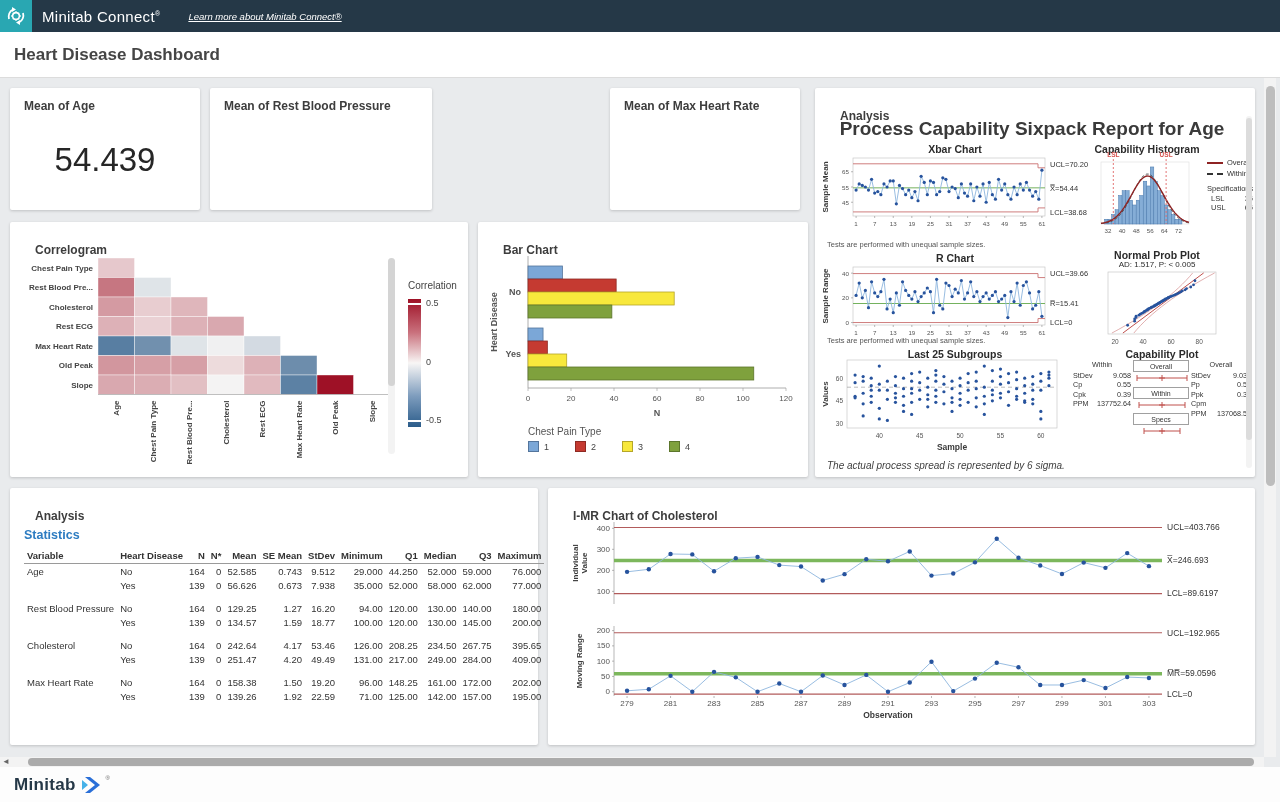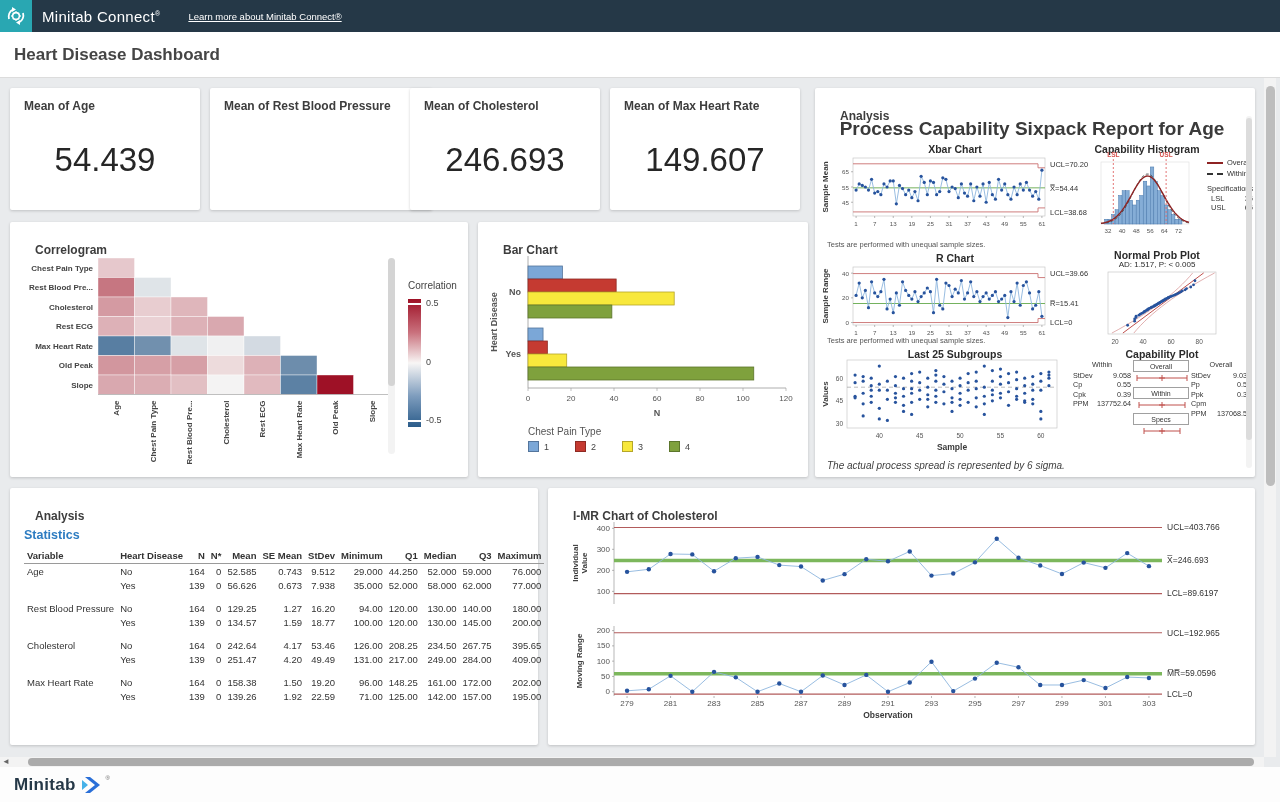--- a/index.html
+++ b/index.html
@@ -3,21 +3,21 @@
 <meta charset="utf-8">
 <style>
   * { box-sizing: border-box; }
   body { margin:0; width:1280px; height:802px; overflow:hidden; background:#e9ebed;
          font-family:"Liberation Sans",sans-serif; color:#333; }
   svg text { font-family:"Liberation Sans",sans-serif; }
   .topbar { height:32px; background:#253847; display:flex; align-items:center; }
   .logo { width:32px; height:32px; background:#29a7b2; display:flex; align-items:center; justify-content:center; flex:0 0 32px; }
   .brand { color:#fff; font-size:15px; margin-left:10px; font-weight:400; letter-spacing:.3px; }
   .brand sup { font-size:7px; }
-  .learn { color:#fff; font-size:9.5px; margin-left:28px; text-decoration:underline; cursor:pointer; }
+  .learn { color:#fff; font-size:9.5px; margin-left:28px; text-decoration:underline; cursor:pointer;font-style:italic; }
   .pageheader { height:46px; background:#fff; border-bottom:1px solid #dcdcdc; display:flex; align-items:center; }
   .pageheader h1 { font-size:17px; font-weight:700; color:#454545; margin:0 0 0 14px; }
   .ph-right { margin-left:auto; display:flex; align-items:center; margin-right:30px; }
   .au-label { font-size:11px; color:#6e6e6e; margin-right:10px; }
   .toggle { width:36px; height:18px; border-radius:9px; background:#a6a6a6; position:relative; cursor:pointer; margin-right:14px; }
   .knob { width:14px; height:14px; border-radius:50%; background:#fff; position:absolute; left:2px; top:2px; box-shadow:0 1px 2px rgba(0,0,0,.3); }
   .lastupd { font-size:11px; color:#979797; }
   .main { position:relative; height:724px; }
   .card { position:absolute; background:#fff; border-radius:2px; box-shadow:0 1px 3px rgba(0,0,0,.18); }
   .card h2 { font-size:12px; font-weight:600; color:#3d3d3d; margin:11px; position:absolute; top:10px; left:14px; }
@@ -100,27 +100,22 @@
 
 <div class="main">
 
   <section class="card kpi" style="left:10px;top:10px;width:190px;height:122px">
     <h2>Mean of Age</h2>
     <div class="value">54.439</div>
   </section>
   <section class="card kpi" style="left:210px;top:10px;width:222px;height:122px">
     <h2>Mean of Rest Blood Pressure</h2>
   </section>
-  <section class="card kpi" style="left:410px;top:10px;width:190px;height:122px">
-    <h2>Mean of Cholesterol</h2>
-    <div class="value">246.693</div>
-  </section>
   <section class="card kpi" style="left:610px;top:10px;width:190px;height:122px">
     <h2>Mean of Max Heart Rate</h2>
-    <div class="value">149.607</div>
   </section>
 
   <section class="card" style="left:815px;top:10px;width:440px;height:389px">
     <h2>Analysis</h2>
     <div class="abs sp-title" style="left:10px;top:30px;width:414px">Process Capability Sixpack Report for Age</div>
     <div class="abs ct" style="left:30px;top:55px;width:220px">Xbar Chart</div>
     <svg id="xbar-svg" class="abs" style="left:4px;top:64px" width="300" height="90">
         <rect x="34" y="6" width="192" height="58" fill="#fff" stroke="#c8c8c8" stroke-width="0.7"></rect>
         <path d="M34 11.799999999999995H219V15.799999999999995H226" fill="none" stroke="#cf7e7e" stroke-width="1"></path>
         <path d="M34 59.909473684210525H219V55.909473684210525H226" fill="none" stroke="#cf7e7e" stroke-width="1"></path>

